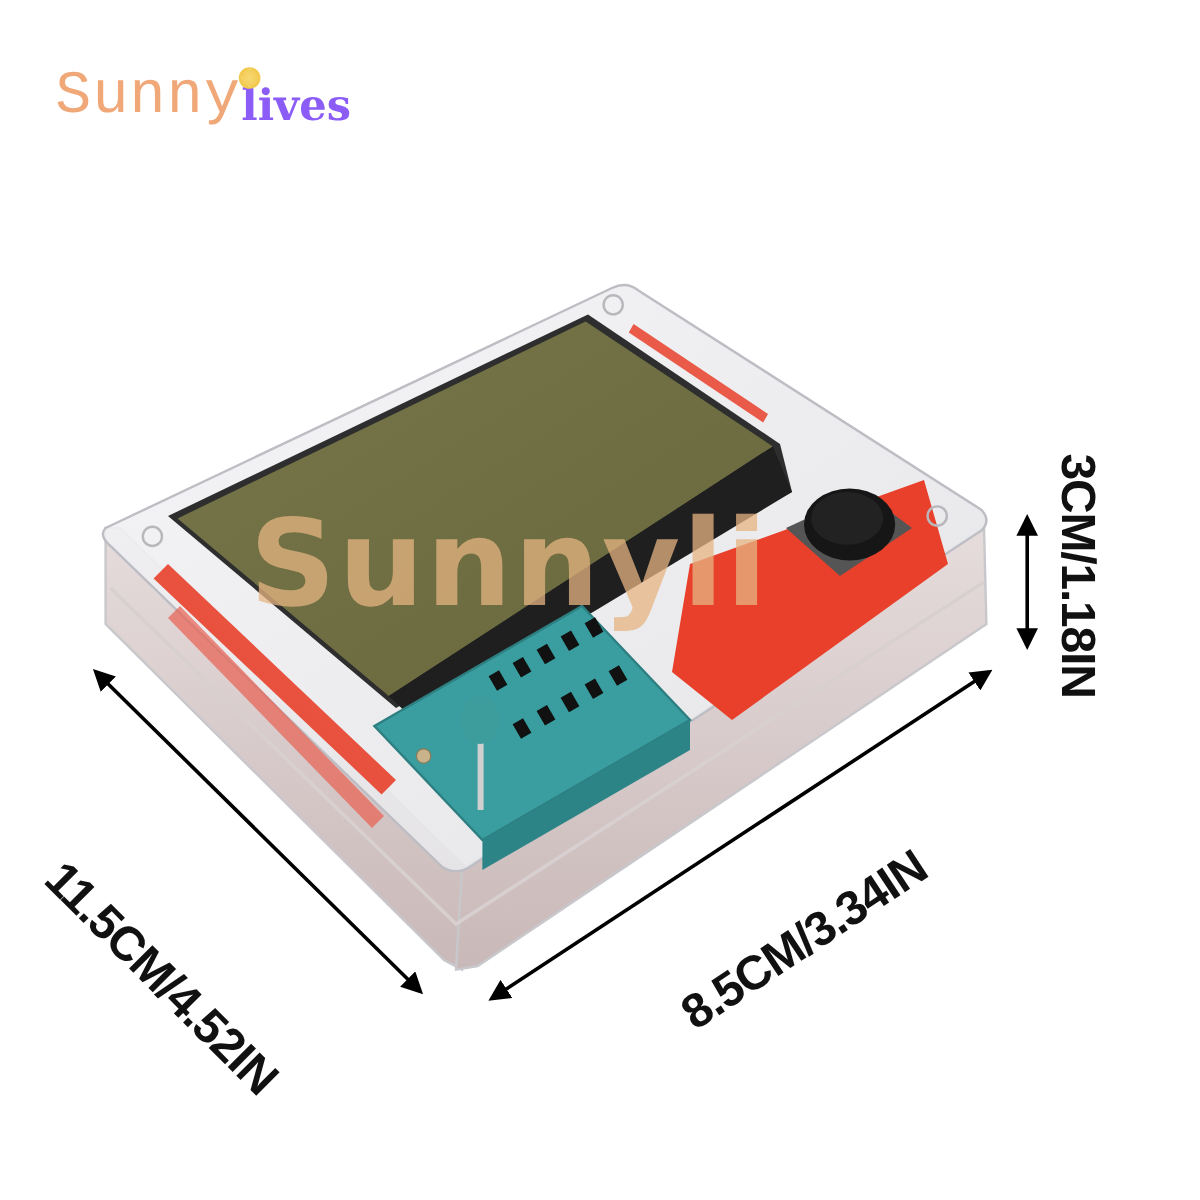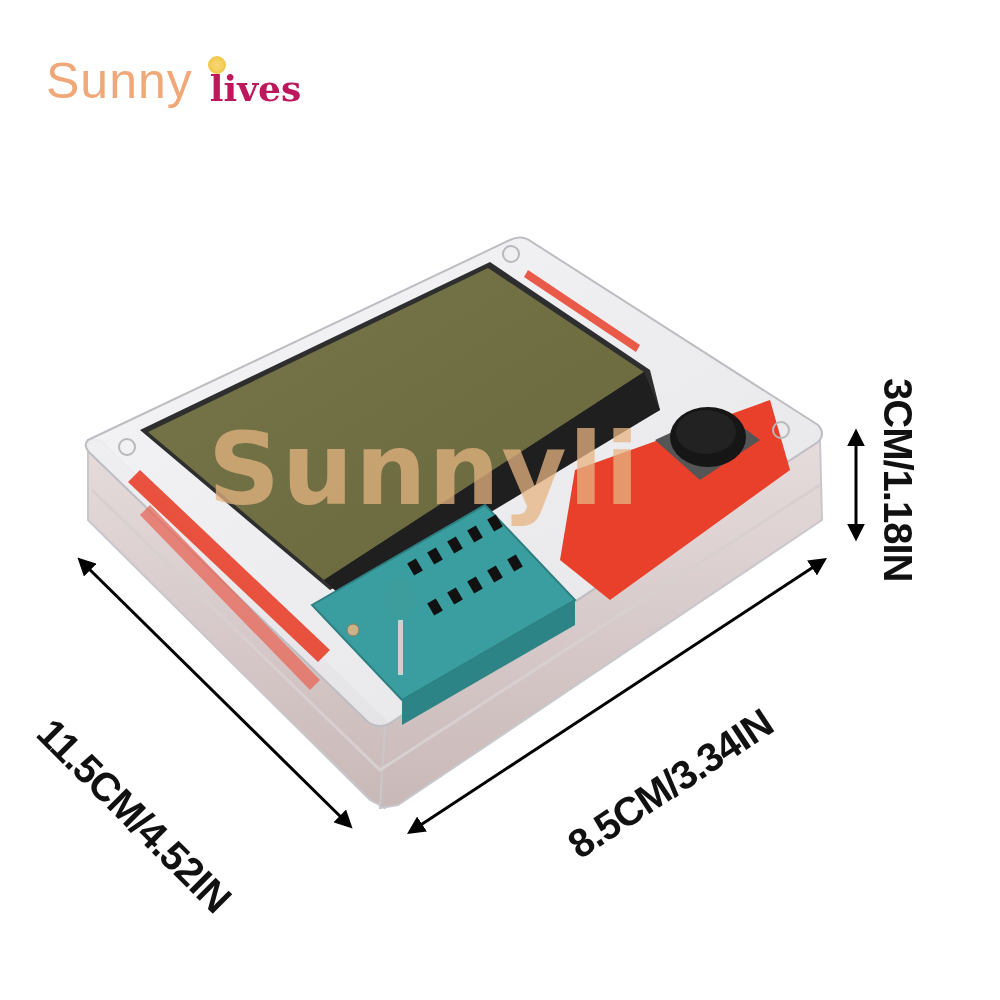--- a/index.html
+++ b/index.html
@@ -1,20 +1,20 @@
 <!DOCTYPE html>
 <html><head>
 <meta charset="utf-8">
 <style>
   html,body{margin:0;padding:0;background:#ffffff;}
   body{width:1000px;height:1000px;position:relative;overflow:hidden;font-family:"Liberation Sans",sans-serif;}
   .abs{position:absolute;}
   .logo{left:46px;top:36px;height:70px;display:flex;align-items:flex-end;}
-  .logo-sunny{font-family:Liberation Sans, sans-serif;font-size:50px;font-weight:300;color:#f0a878;letter-spacing:1px;line-height:1;}
-  .logo-lives{font-family:"DejaVu Serif",serif;font-size:36px;font-weight:bold;color:#be185d;line-height:1;margin-left:17px;position:relative;}
+  .logo-sunny{font-family:Liberation Mono, monospace;font-size:50px;font-weight:300;color:#f0a878;letter-spacing:1px;line-height:1;}
+  .logo-lives{font-family:"DejaVu Serif",serif;font-size:36px;font-weight:bold;color:#8b5cf6;line-height:1;margin-left:0;position:relative;}
   .sun{position:absolute;left:-2px;top:-14px;width:14px;height:14px;border-radius:50%;border:2px solid #f2c94c;background:radial-gradient(#f7d774,#f2c94c);}
   .dim{font-weight:bold;color:#111;white-space:nowrap;font-size:40px;letter-spacing:-1px;font-family:"Liberation Sans",sans-serif;}
   .watermark{left:208px;top:420px;font-family:"DejaVu Sans",sans-serif;font-weight:700;font-size:100px;color:rgba(230,180,130,0.75);letter-spacing:2px;line-height:1;pointer-events:none;}
   svg{position:absolute;left:0;top:0;}
 </style>
 </head>
 <body>
 
 <svg width="1000" height="1000" viewBox="0 0 1000 1000">
   <defs>

